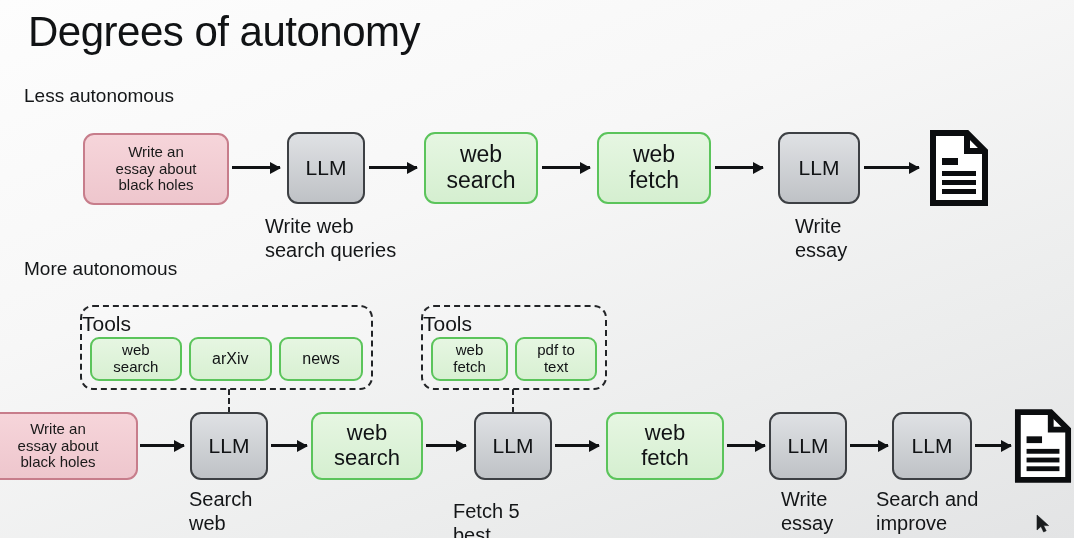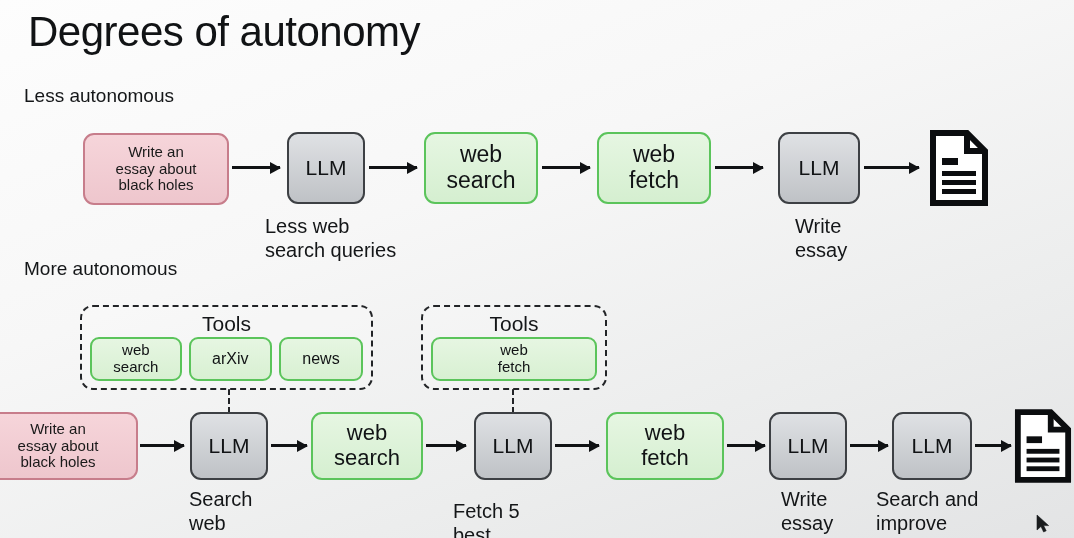--- a/index.html
+++ b/index.html
@@ -103,21 +103,20 @@
     box-sizing: border-box;
     border: 2.5px dashed #222427;
     border-radius: 13px;
     background: rgba(255,255,255,0.18);
     z-index: 3;
   }
   .tools-title {
     position: absolute;
     top: 5px;
     left: 0; right: 0;
-    text-align: center;
     font-size: 21px;
     color: #141618;
   }
   .tools-row {
     position: absolute;
     left: 8px; right: 8px;
     bottom: 7px;
     display: flex;
     gap: 7px;
     justify-content: center;
@@ -158,21 +157,21 @@
   <div class="band-label" id="label-less">Less autonomous</div>
   <div class="band-label" id="label-more">More autonomous</div>
 
   <div class="node pink" style="left:83px; top:133px; width:146px; height:72px; font-size:15px;">Write an
 essay about
 black holes</div>
 
   <div class="arrow" style="left:232px; top:166px; width:48px;"></div>
 
   <div class="node gray" style="left:287px; top:132px; width:78px; height:72px; font-size:21px;">LLM</div>
-  <div class="caption" style="left:265px; top:214px; width:200px; font-size:20px;">Less web
+  <div class="caption" style="left:265px; top:214px; width:200px; font-size:20px;">Write web
 search queries</div>
 
   <div class="arrow" style="left:369px; top:166px; width:48px;"></div>
 
   <div class="node green" style="left:424px; top:132px; width:114px; height:72px; font-size:23px;">web
 search</div>
 
   <div class="arrow" style="left:542px; top:166px; width:48px;"></div>
 
   <div class="node green" style="left:597px; top:132px; width:114px; height:72px; font-size:23px;">web
@@ -206,20 +205,22 @@
       <div class="tool-chip" style="font-size:16px;">news</div>
     </div>
   </div>
   <div class="tools-stem" style="left:228px; top:389px; height:24px;"></div>
 
   <div class="tools-box" style="left:421px; top:305px; width:186px; height:85px;">
     <div class="tools-title">Tools</div>
     <div class="tools-row" style="height:44px;">
       <div class="tool-chip" style="font-size:15px;">web
 fetch</div>
+      <div class="tool-chip" style="font-size:15px;">pdf to
+text</div>
     </div>
   </div>
   <div class="tools-stem" style="left:512px; top:389px; height:24px;"></div>
 
   <div class="node pink" style="left:-22px; top:412px; width:160px; height:68px; font-size:15px;">Write an
 essay about
 black holes</div>
 
   <div class="arrow" style="left:140px; top:444px; width:44px;"></div>
 

